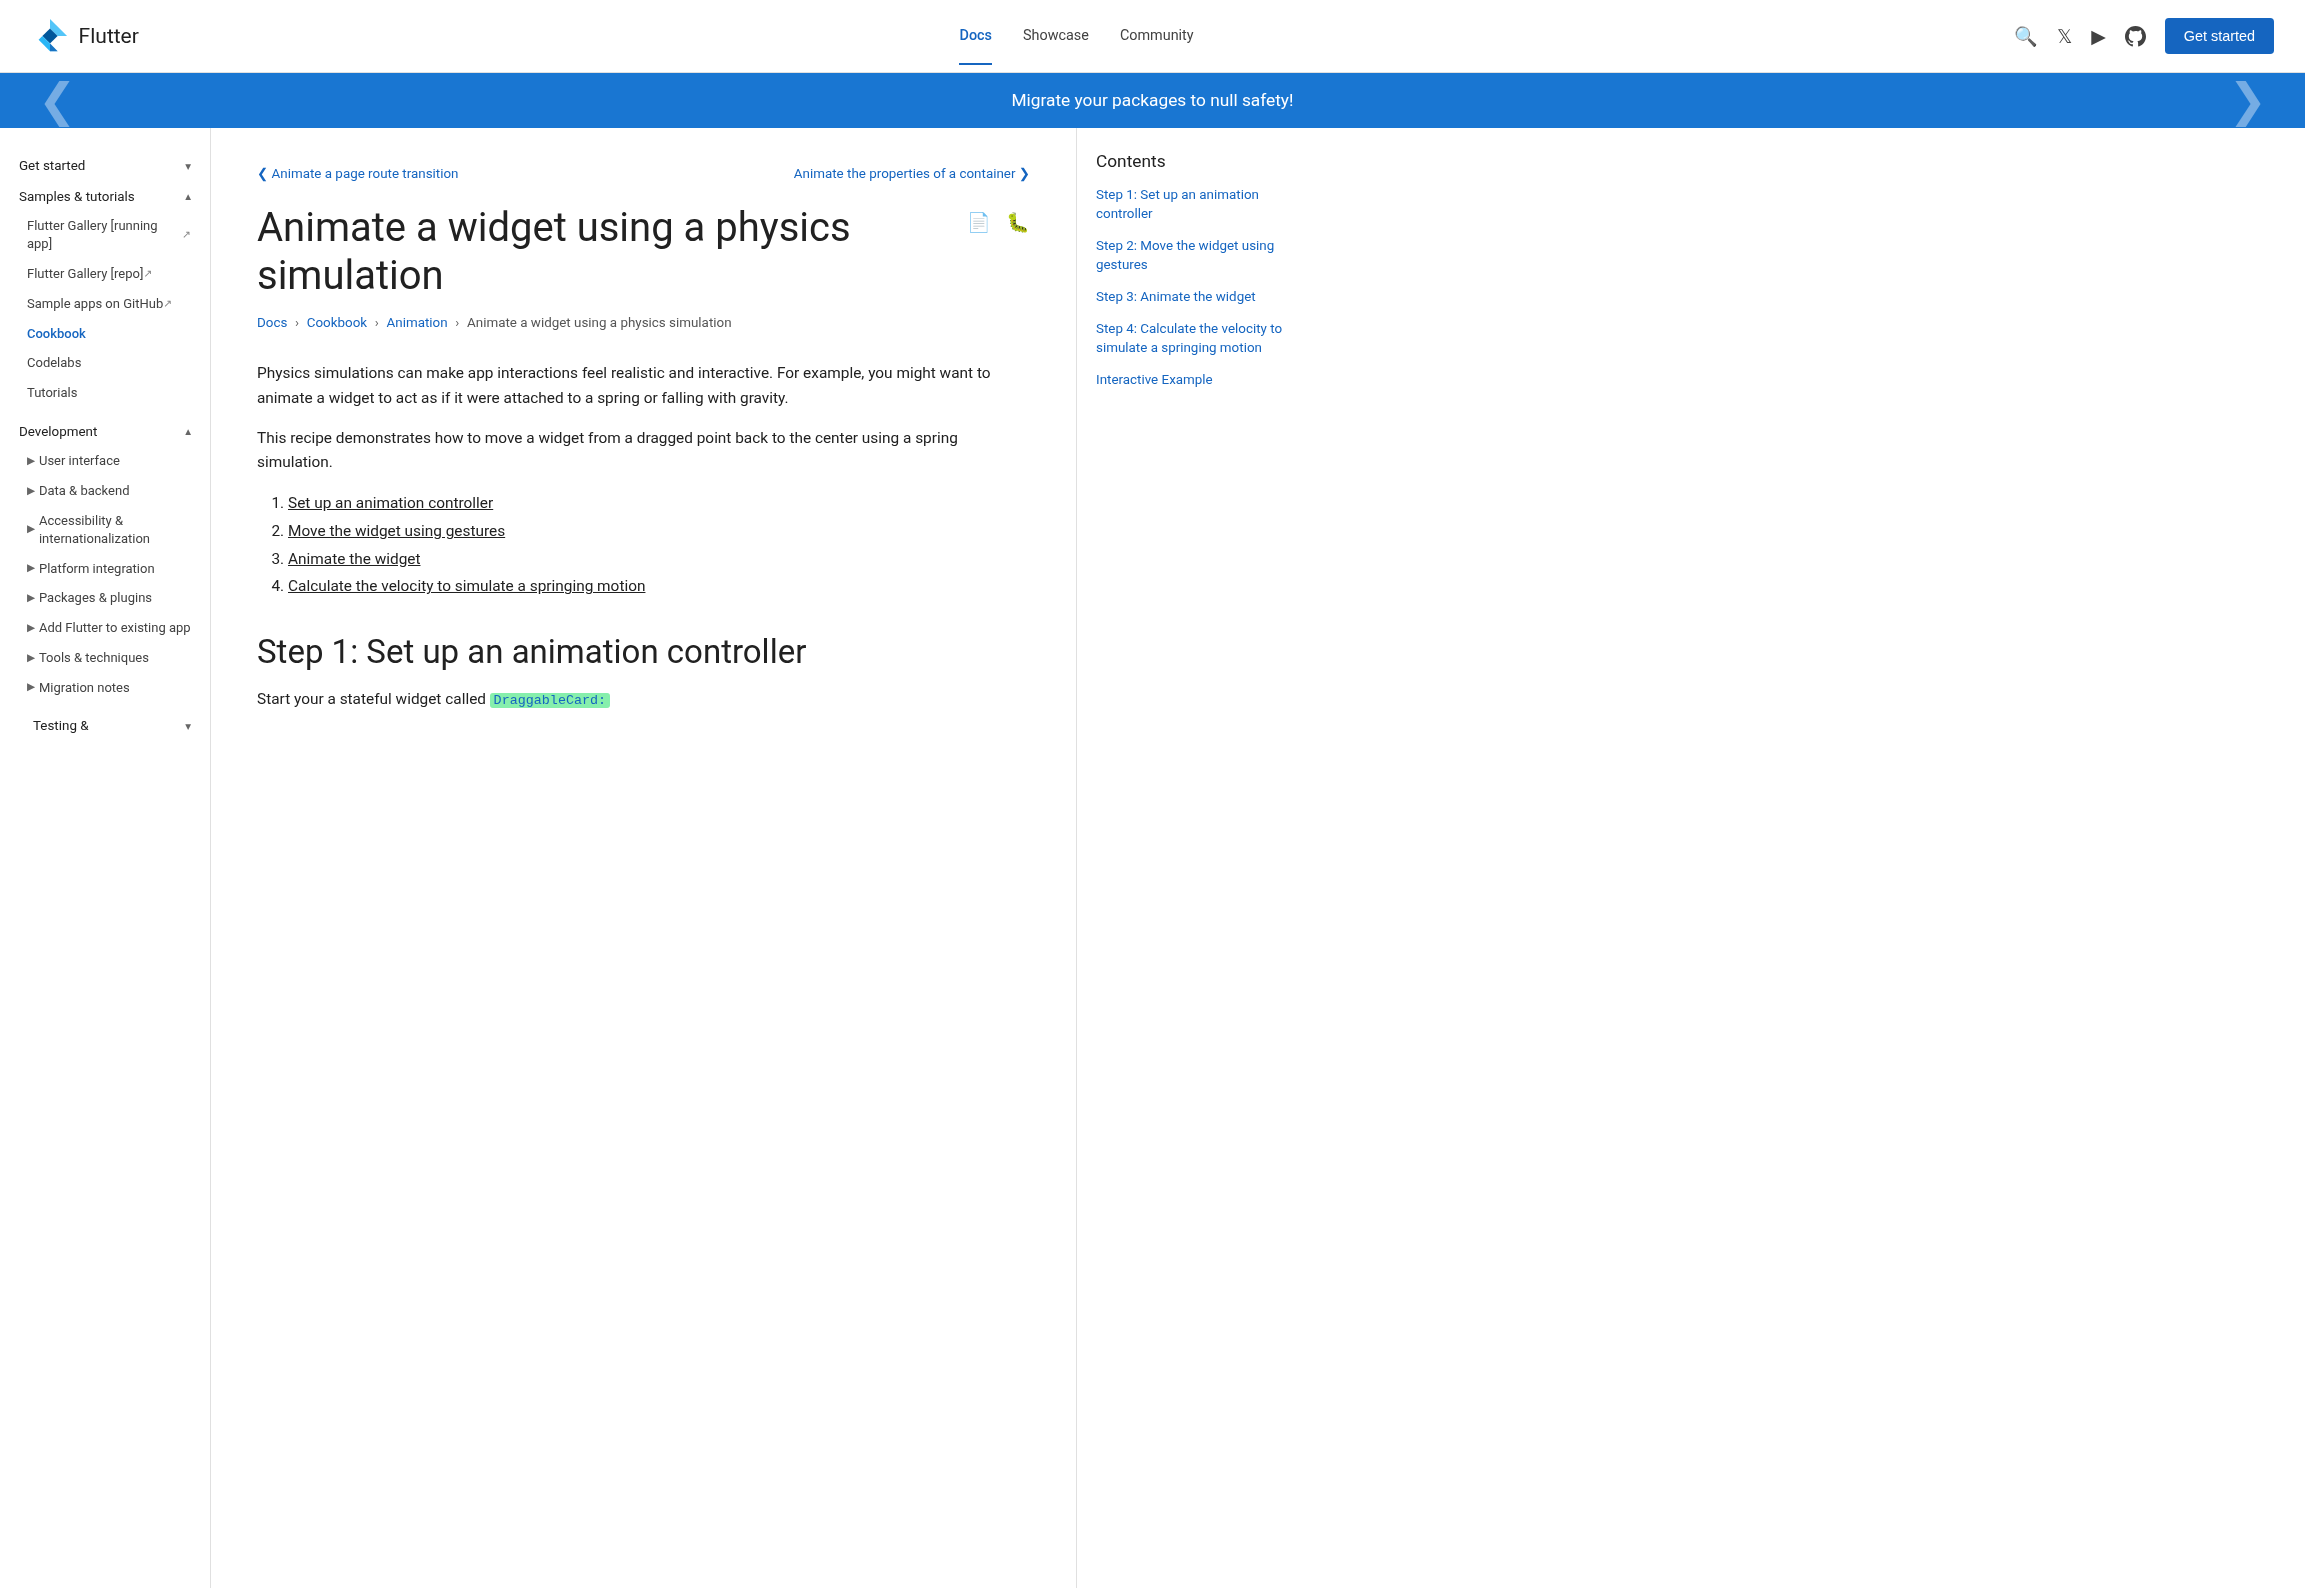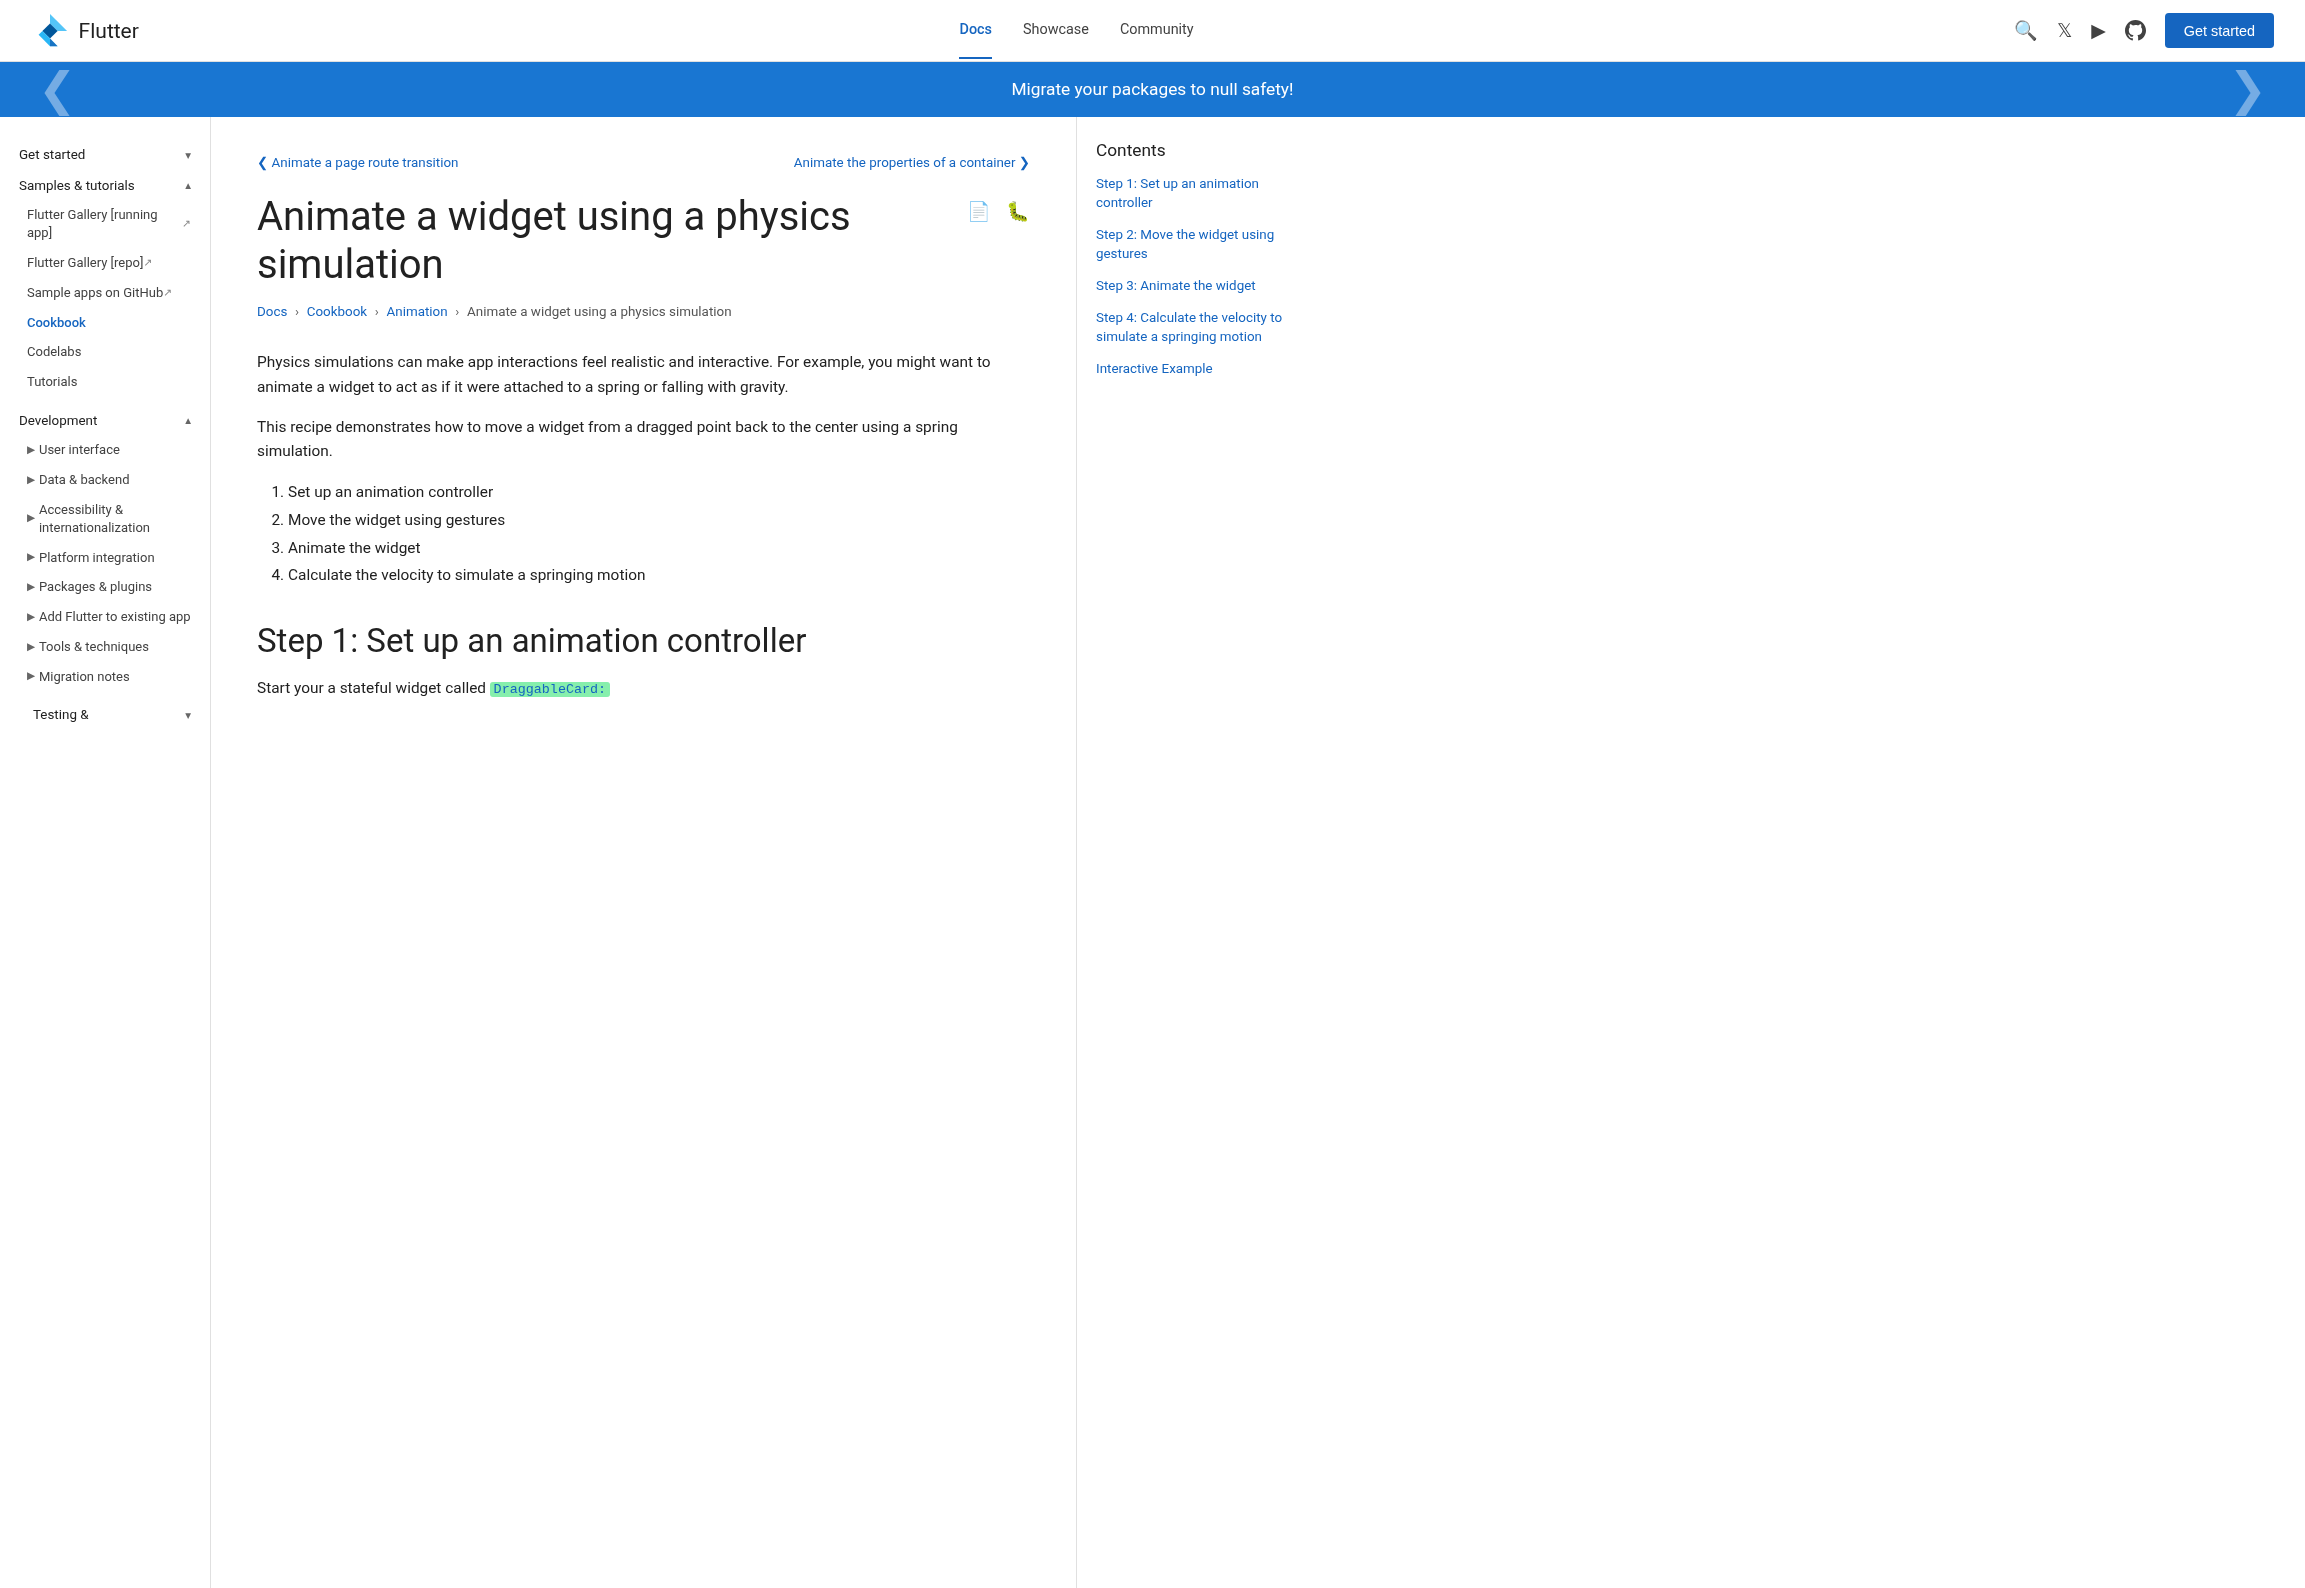--- a/index.html
+++ b/index.html
@@ -4,21 +4,21 @@
   <style>
     * { box-sizing: border-box; margin: 0; padding: 0; }
     body { font-family: 'Roboto', Arial, sans-serif; font-size: 15.4px; color: #212121; background: #fff; }
 
     
     .header {
       display: flex;
       align-items: center;
       justify-content: space-between;
       padding: 0 31px;
-      height: 62px;
+      height: 73px;
       background: #fff;
       border-bottom: 1px solid #e0e0e0;
       position: relative;
       z-index: 10;
     }
     .header-left {
       display: flex;
       align-items: center;
       gap: 7.7px;
     }
@@ -223,20 +223,21 @@
     
     .body-text {
       font-size: 15.4px;
       line-height: 1.6;
       color: #212121;
       margin-bottom: 15.4px;
     }
 
     .steps-list {
       margin: 15.4px 0 15.4px 31px;
+      text-decoration: underline;
     }
     .steps-list li {
       font-size: 15.4px;
       line-height: 1.8;
       color: #212121;
     }
 
     
     .section-heading {
       font-size: 33px;

